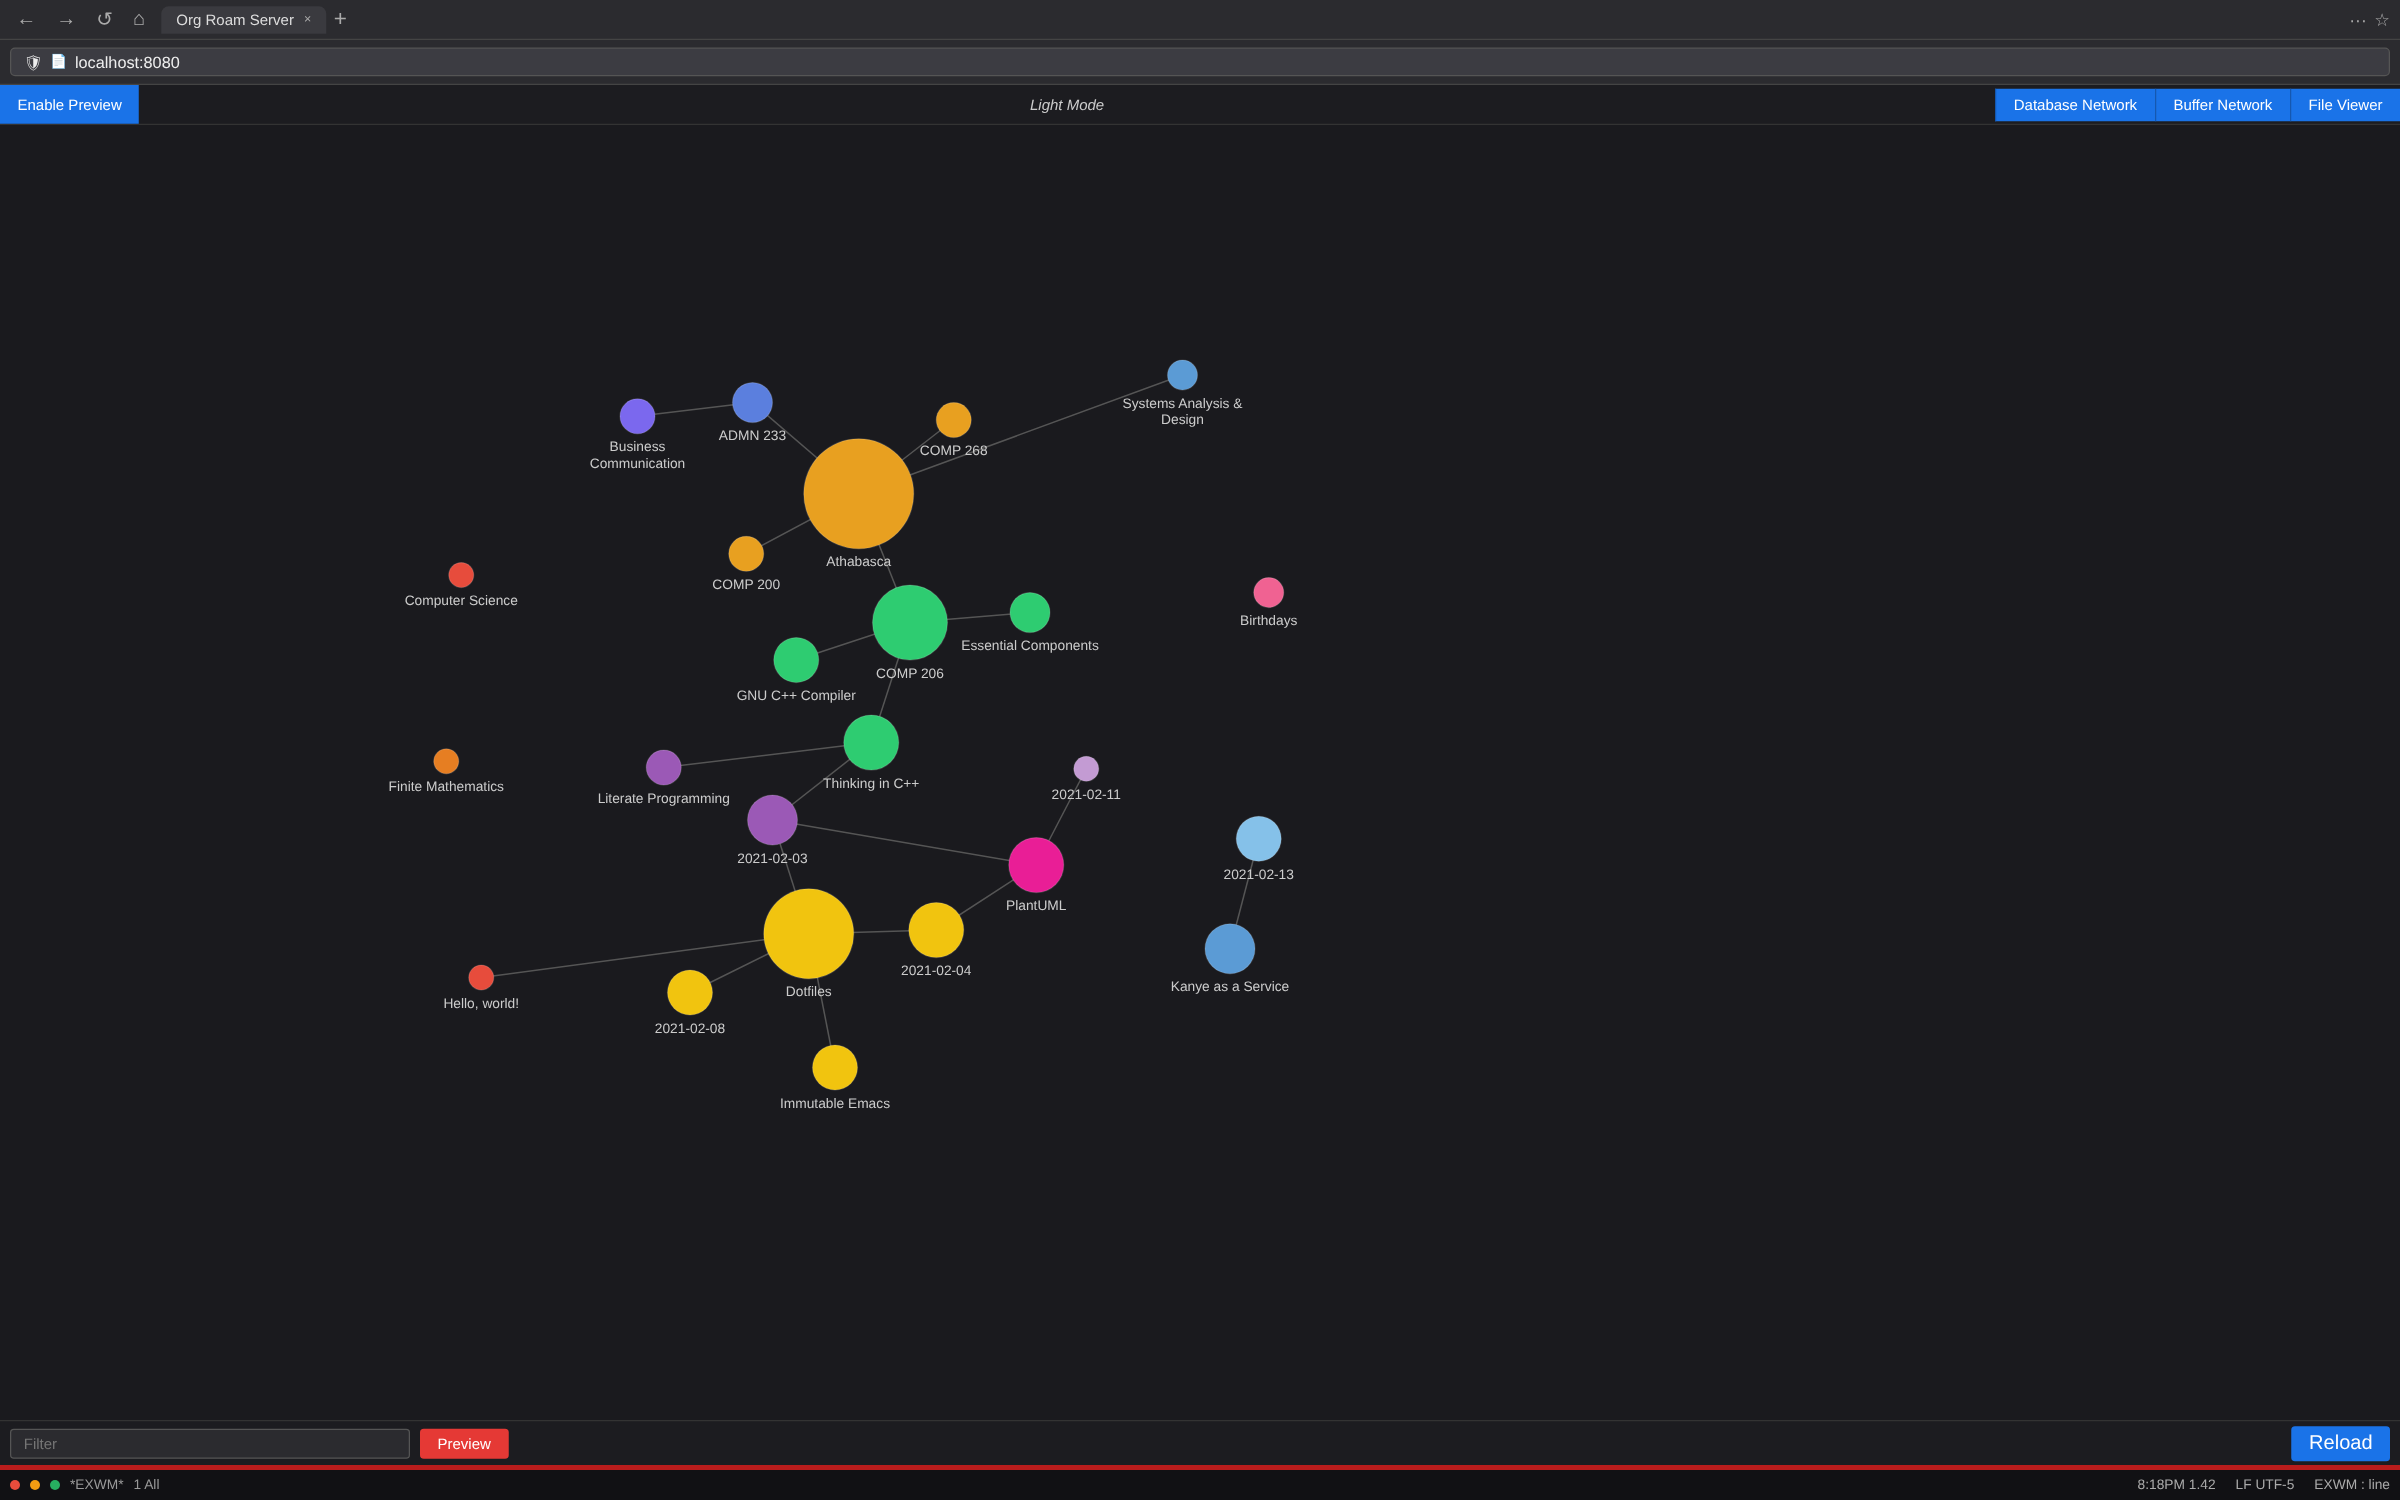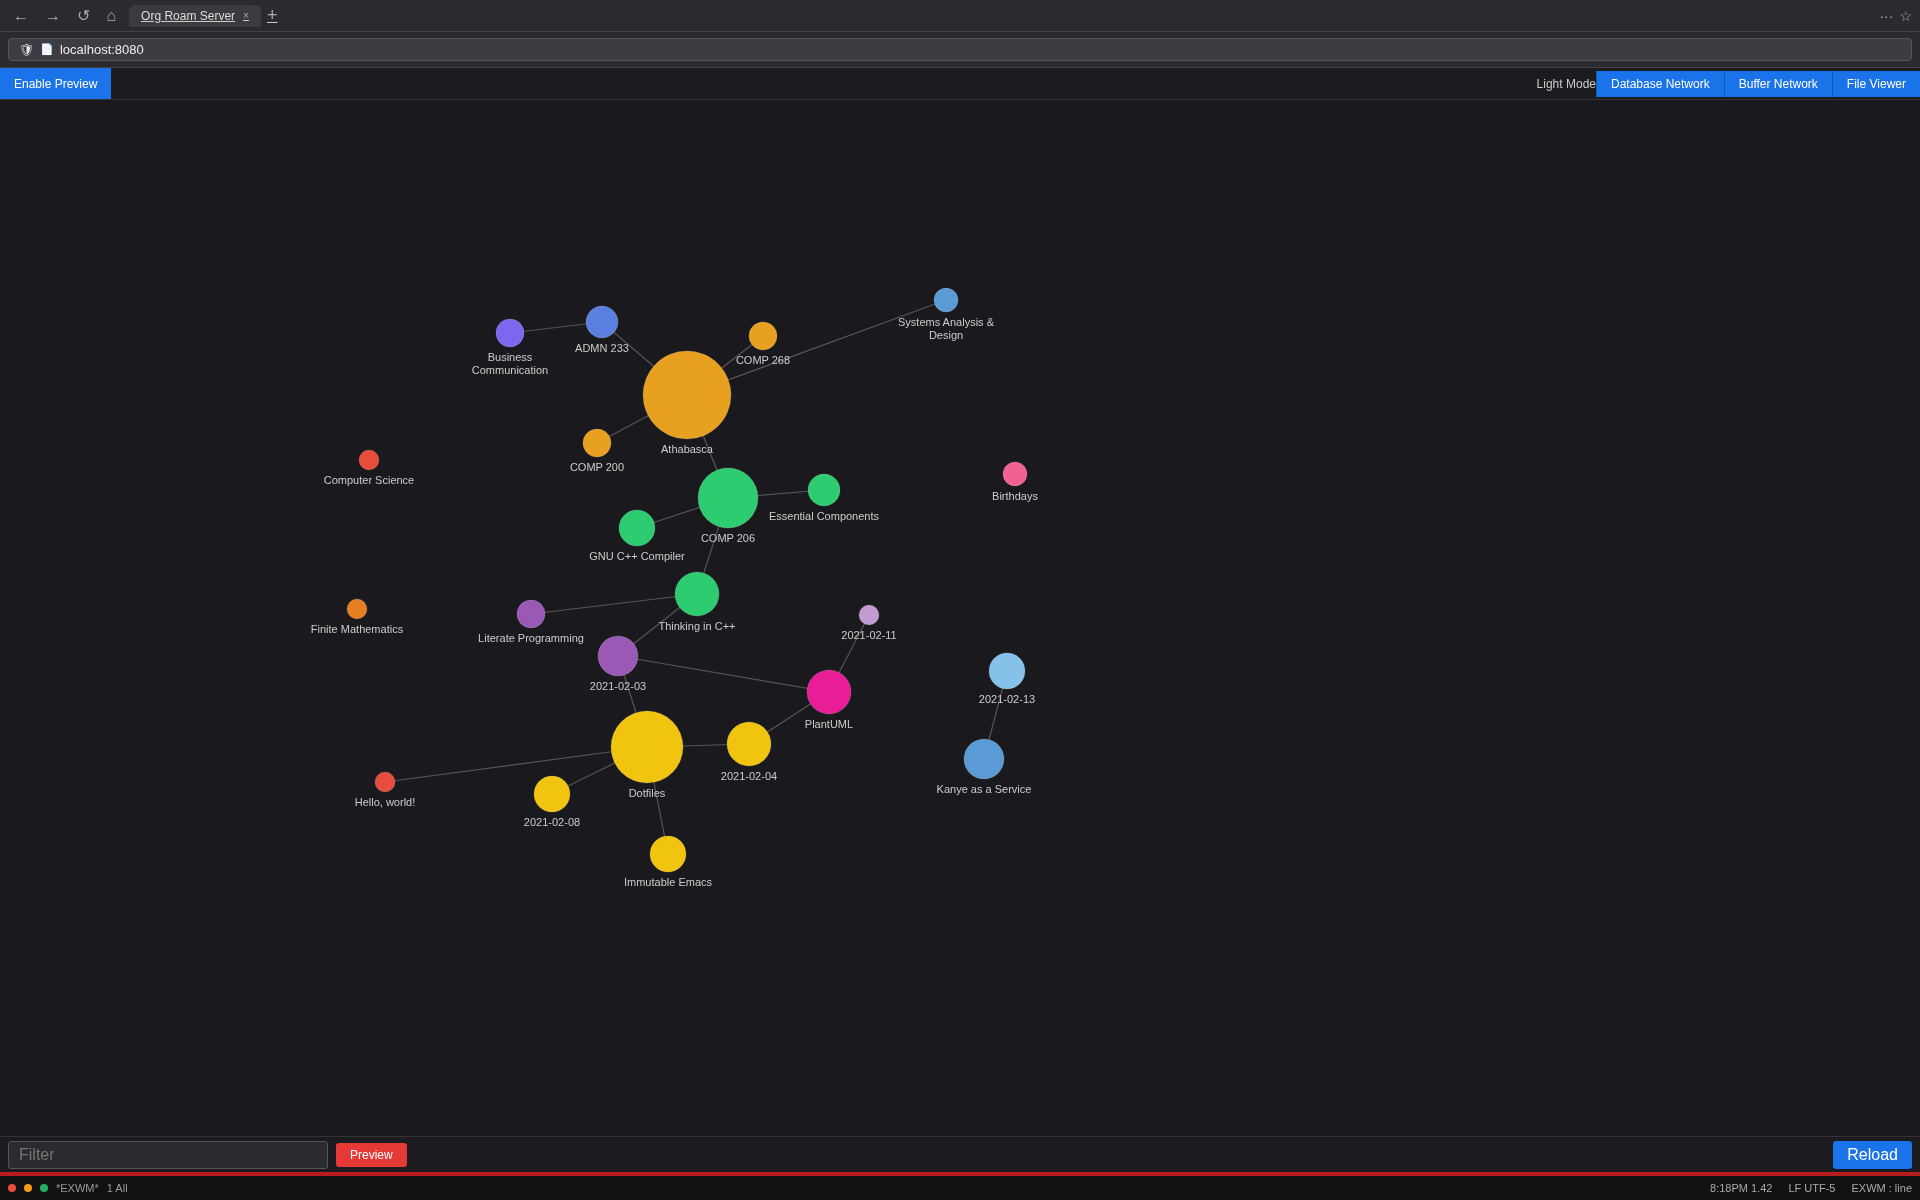--- a/index.html
+++ b/index.html
@@ -9,21 +9,21 @@
     .browser-titlebar {
       background: #2b2b2f;
       height: 32px;
       display: flex;
       align-items: center;
       padding: 0 8px;
       gap: 8px;
       border-bottom: 1px solid #444;
     }
     .browser-controls { display: flex; gap: 6px; align-items: center; }
-    .tab-bar { display: flex; align-items: center; flex: 1; text-decoration: underline; }
+    .tab-bar { display: flex; align-items: center; flex: 1; }
     .tab { background: #3a3a3f; border-radius: 6px 6px 0 0; padding: 4px 12px; font-size: 12px; color: #ddd; display: flex; align-items: center; gap: 8px; }
     .tab-close { color: #aaa; font-size: 10px; cursor: pointer; }
     .new-tab { background: none; border: none; color: #aaa; font-size: 18px; cursor: pointer; padding: 0 6px; }
 
     .browser-toolbar {
       background: #2b2b2f;
       height: 36px;
       display: flex;
       align-items: center;
       padding: 0 8px;
@@ -56,21 +56,21 @@
     }
     .enable-preview-btn {
       background: #1a73e8;
       color: #fff;
       border: none;
       padding: 6px 14px;
       cursor: pointer;
       font-size: 12px;
       height: 100%;
     }
-    .app-bar-center { flex: 1; text-align: right; color: #ccc; font-size: 12px; }
+    .app-bar-center { flex: 1; text-align: center; color: #ccc; font-size: 12px; font-style: italic; }
     .app-bar-right { display: flex; }
     .app-bar-tab {
       background: #1a73e8;
       color: #fff;
       border: none;
       padding: 6px 14px;
       cursor: pointer;
       font-size: 12px;
       height: 100%;
       border-left: 1px solid #1558b0;
@@ -107,21 +107,21 @@
       padding: 0 8px;
       gap: 8px;
       border-top: 1px solid #333;
     }
     .filter-input {
       flex: 1;
       background: #2b2b2f;
       border: 1px solid #555;
       color: #5eead4;
       padding: 4px 10px;
-      font-size: 16px;
+      font-size: 12px;
       border-radius: 3px;
       max-width: 320px;
     }
     .exclude-btn {
       background: #e53935;
       color: #fff;
       border: none;
       padding: 5px 14px;
       font-size: 12px;
       cursor: pointer;

